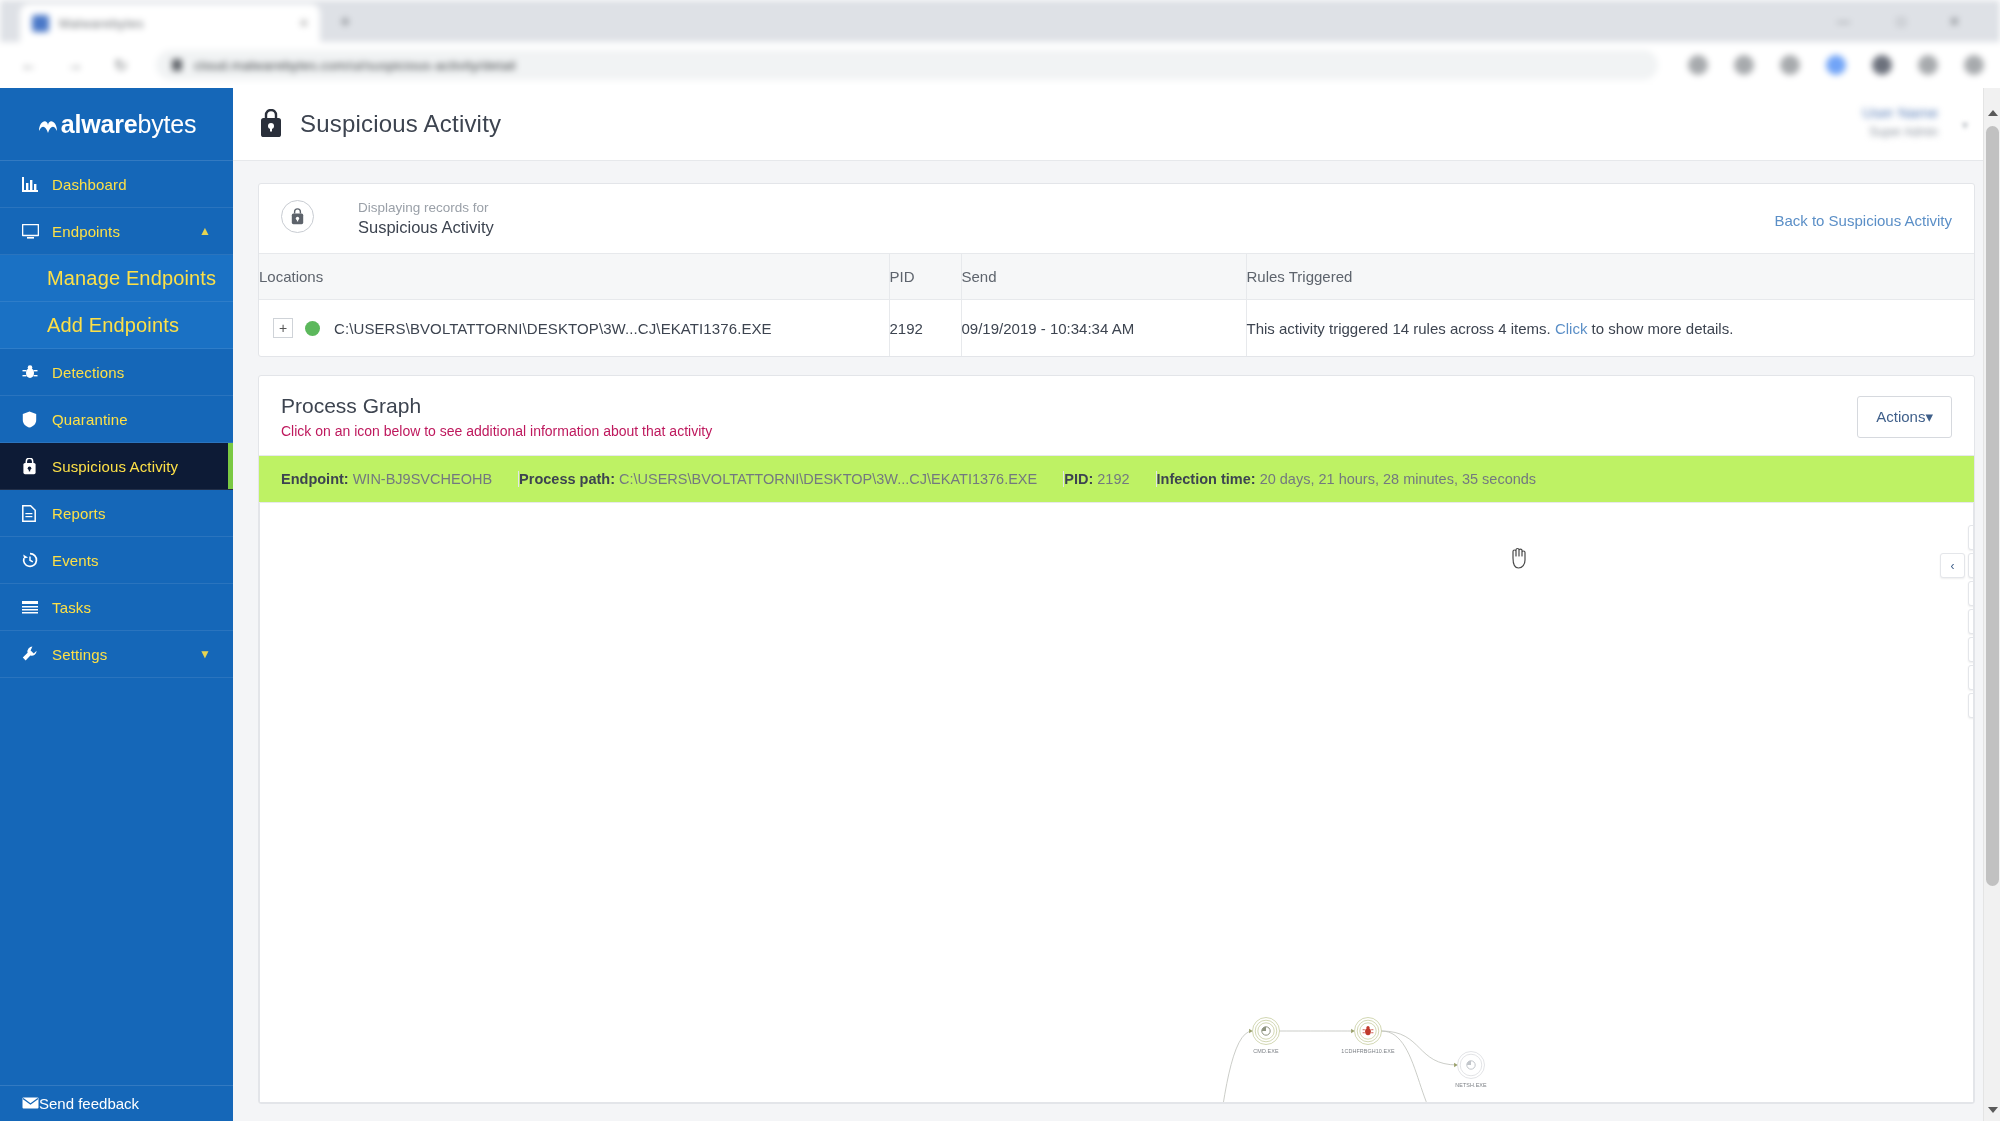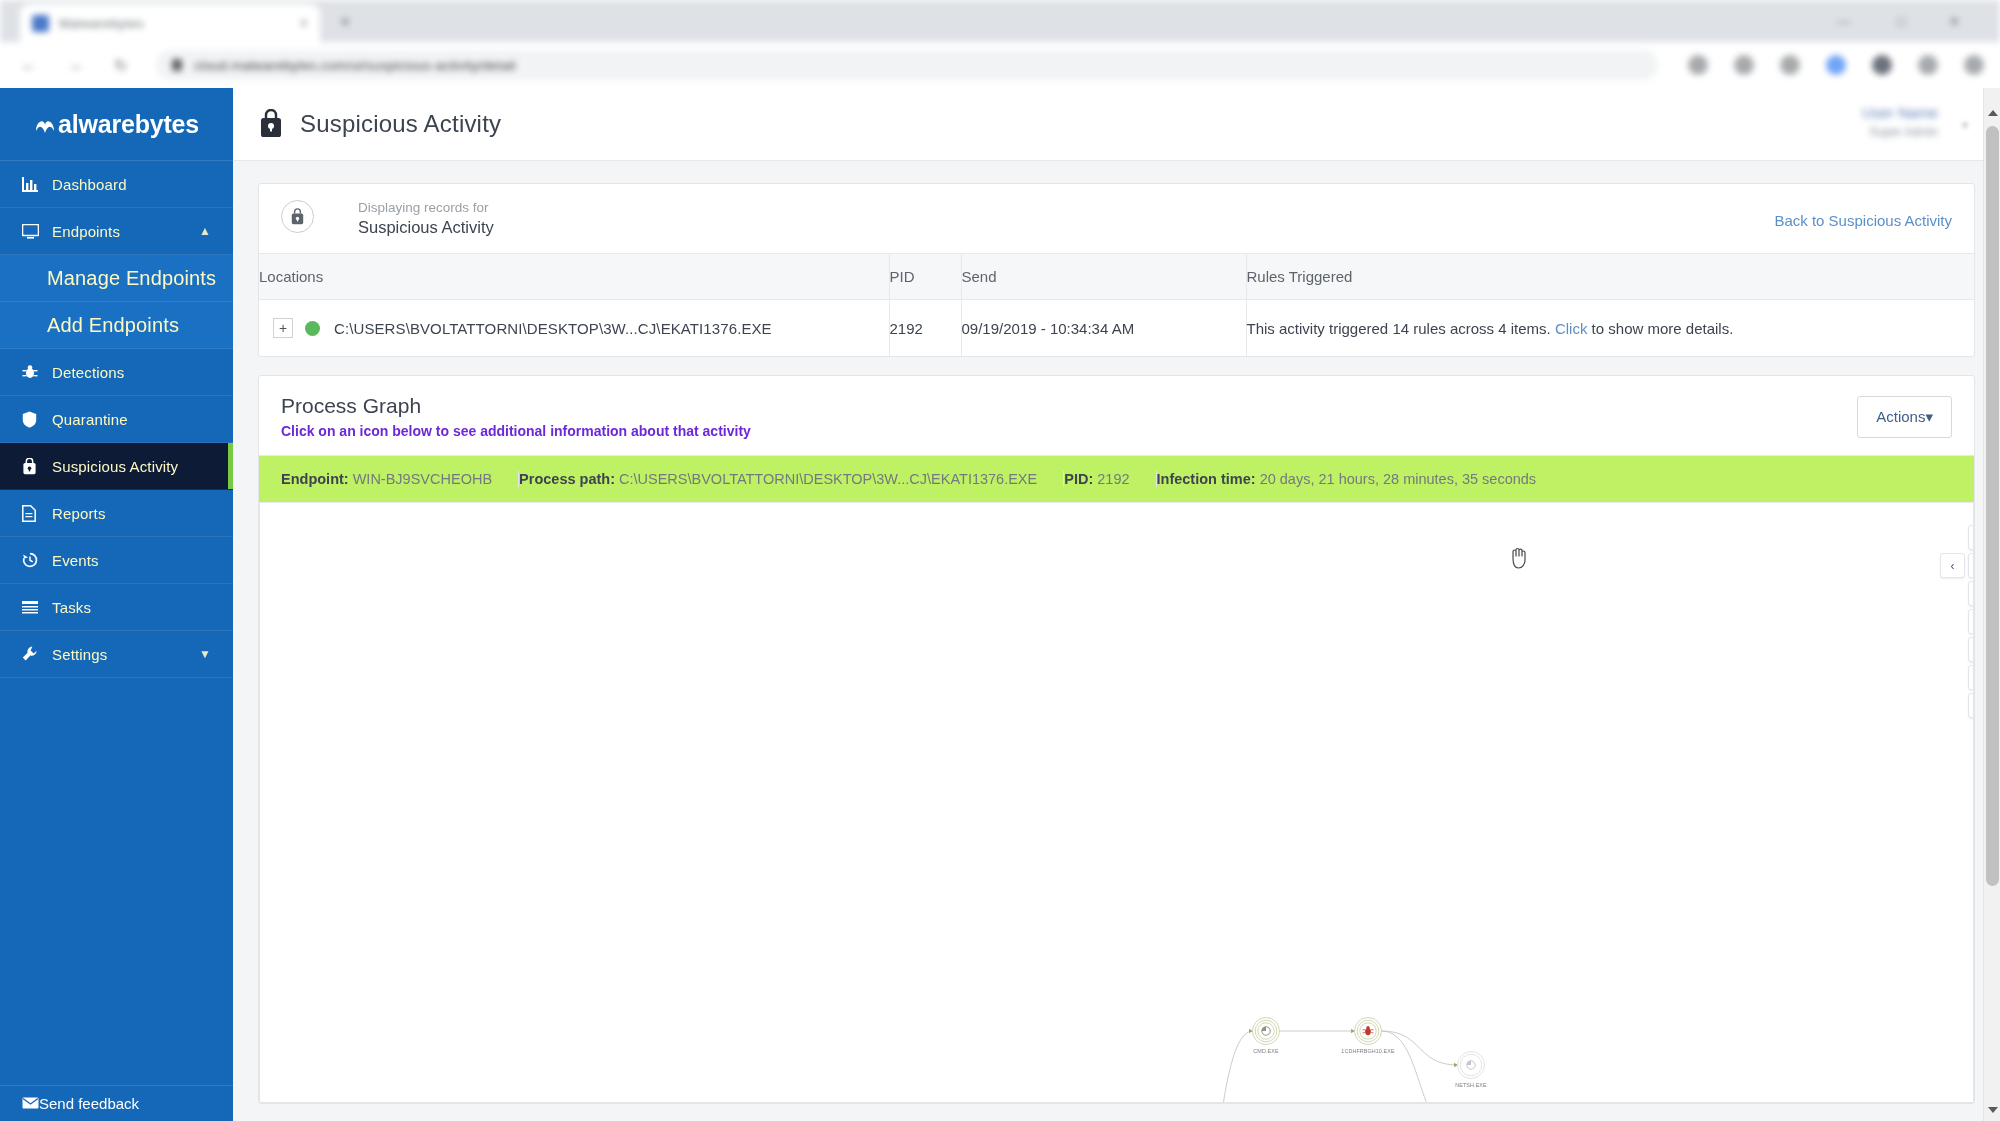--- a/index.html
+++ b/index.html
@@ -48,25 +48,25 @@
   .omni-ic.dark { background:#3b4250; }
 
   
   .sidebar {
     position: absolute; top: 88px; left: 0; width: 233px; height: 1033px;
     background: #1567b8; color: #fff; display:flex; flex-direction:column;
   }
   .brand { height: 73px; display:flex; align-items:center; justify-content:center;
            border-bottom: 1px solid rgba(255,255,255,.13); }
   .brand-text { font-size: 25px; letter-spacing: -0.2px; }
-  .brand-text .light { font-weight: 700; }
+  .brand-text .light { font-weight: 400; }
   .brand-text .bold { font-weight: 700; }
   .nav-item {
     display:flex; align-items:center; height: 47px; padding-left: 22px;
-    font-size: 15px; color: #fef9c3; position:relative;
+    font-size: 15px; color: #fde047; position:relative;
     border-bottom: 1px solid rgba(255,255,255,.09);
     cursor: pointer;
   }
   .nav-item .ic { width: 26px; display:flex; align-items:center; color:#fff; }
   .nav-item .lbl { margin-left: 4px; letter-spacing: .15px; }
   .nav-item .caret { position:absolute; right: 22px; font-size: 12px; opacity:.9; }
   .nav-item.sub { padding-left: 43px; background: #1a71c4; font-size: 20px; }
   .nav-item.active { background: #0d1b36; }
   .nav-item.active .accent {
     position:absolute; right: 0; top: 0; width: 5px; height: 100%; background: #7ac943;
@@ -124,21 +124,21 @@
     margin-right: 12px; cursor:pointer;
   }
   .status-dot { width: 15px; height: 15px; border-radius:50%; background:#5cb85c; margin-right: 14px; }
   .path-text { font-size: 15px; color: #3d4450; letter-spacing: .1px; }
   .rules-link { color: #5b8fc7; cursor:pointer; }
 
   
   .pg-card { margin-top: 18px; }
   .pg-head { padding: 18px 22px 16px 22px; position:relative; }
   .pg-title { font-size: 21px; color: #3d4450; font-weight: 400; }
-  .pg-sub { font-size: 14px; color: #6d28d9; margin-top: 5px; font-weight: bold; }
+  .pg-sub { font-size: 14px; color: #be185d; margin-top: 5px; }
   .actions-btn {
     position:absolute; right: 22px; top: 20px;
     border: 1px solid #d6d9de; background:#fff; border-radius: 3px;
     padding: 11px 18px; font-size: 15px; color: #3f5f8a; cursor:pointer;
   }
   .pg-meta {
     display:flex; align-items:center; border-top: 1px solid #e7e9ec; border-bottom: 1px solid #e7e9ec;
     background:#bef264; height: 48px; padding-left: 22px; font-size: 14.5px; color: #6a7078;
   }
   .meta-item { padding-right: 26px; }

